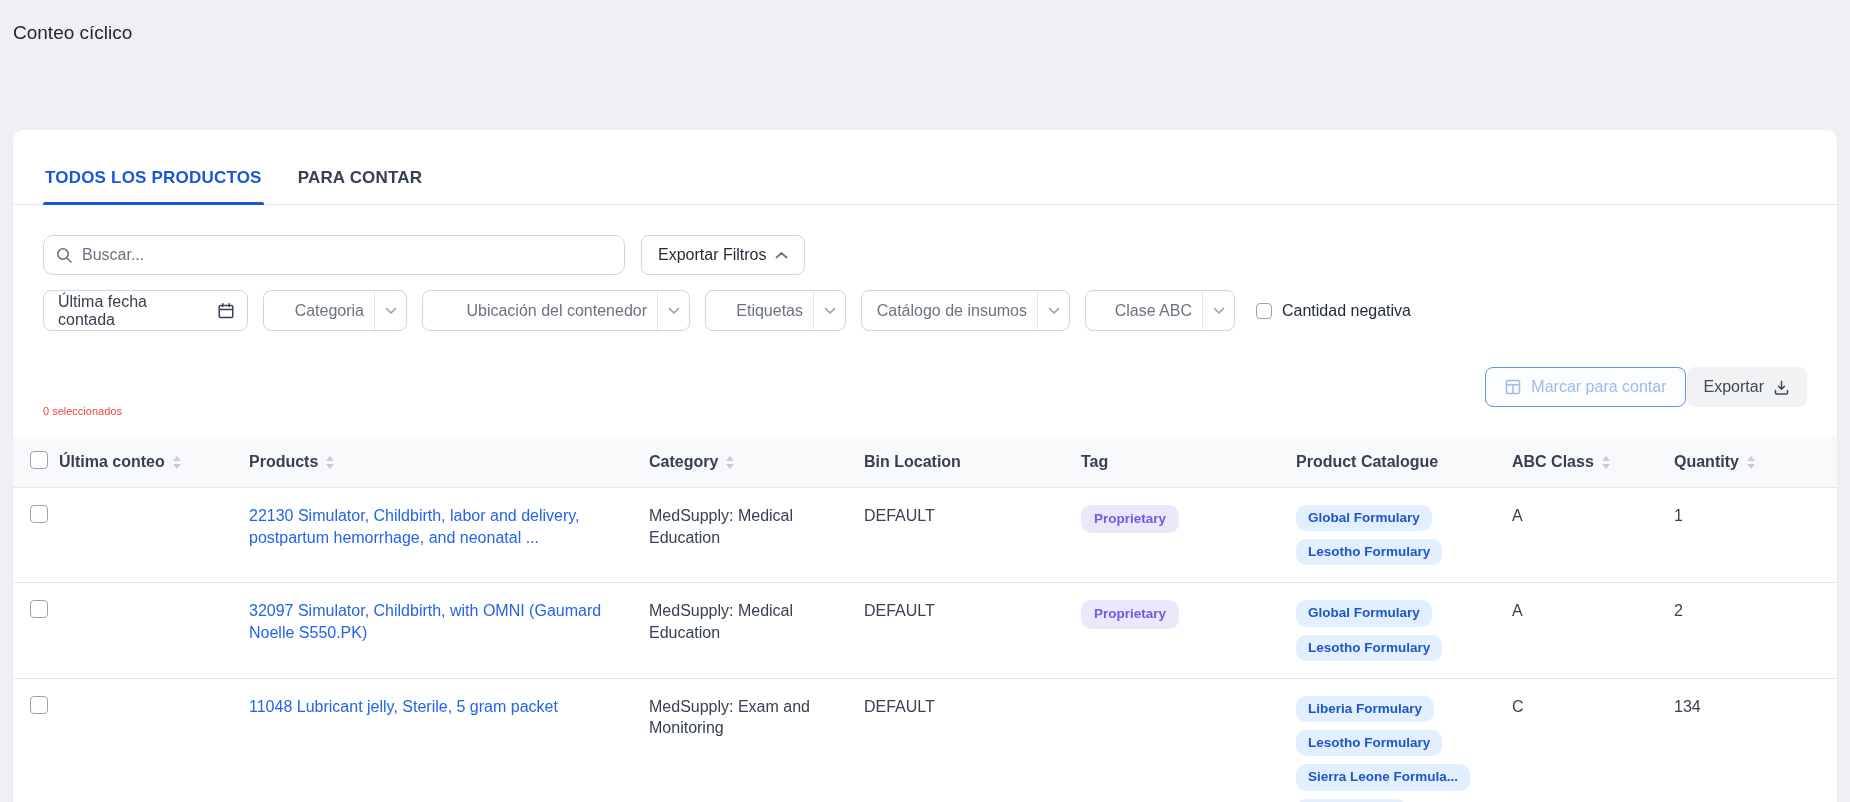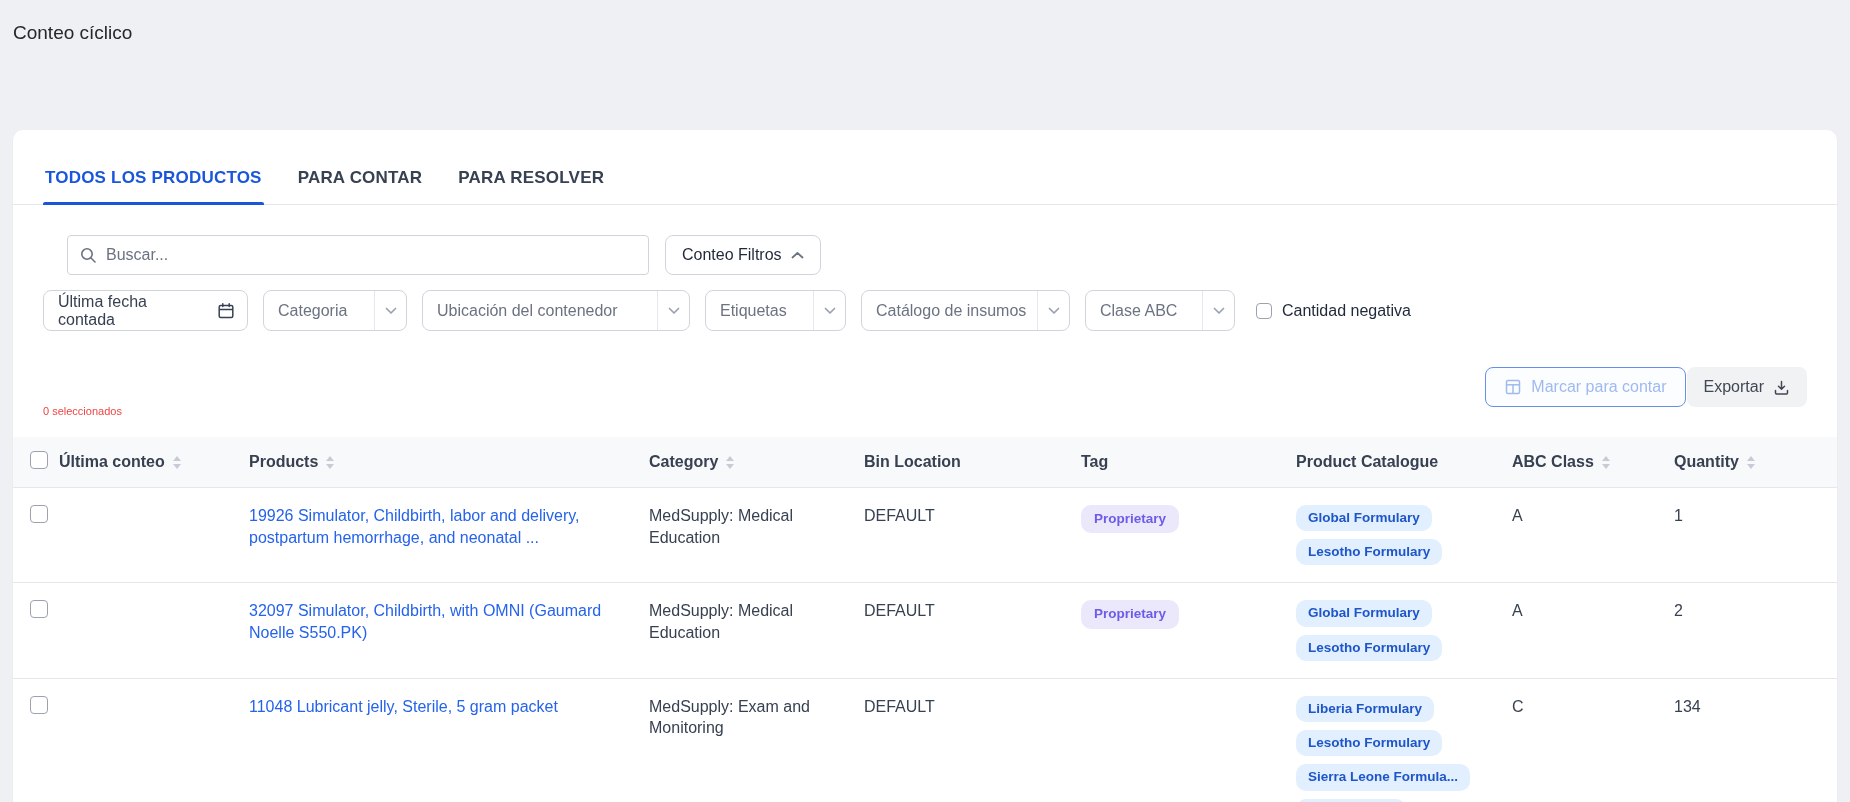--- a/index.html
+++ b/index.html
@@ -16,38 +16,38 @@
   .tabs { display:flex; gap:32px; padding:28px 30px 0 30px; border-bottom:1px solid #e5e7eb; }
   .tab { font-size:17px; font-weight:700; letter-spacing:.2px; color:#374151;
     padding:10px 2px 16px 2px; cursor:pointer; position:relative; }
   .tab.active { color:#1a56db; }
   .tab.active::after { content:""; position:absolute; left:0; right:0; bottom:-1px; height:3px;
     background:#1a56db; border-radius:2px 2px 0 0; }
 
   
   .toolbar { display:flex; align-items:center; padding:30px 30px 0 30px; }
   .search-box { display:flex; align-items:center; gap:9px; width:582px; height:40px;
-    border:1px solid #d1d5db; border-radius:4px; padding:0 12px; background:#fff;margin-left:24px; }
+    border:1px solid #d1d5db; border-radius:10px; padding:0 12px; background:#fff; }
   .search-box input { border:none; outline:none; flex:1; font-size:16px;
     font-family:"Liberation Sans", sans-serif; color:#374151; background:transparent; }
   .search-box input::placeholder { color:#6b7280; }
   .btn { display:inline-flex; align-items:center; justify-content:center; gap:9px; height:40px;
     border-radius:8px; font-size:16px; cursor:pointer; border:1px solid transparent; white-space:nowrap; }
   .btn-hide-filters { margin-left:16px; padding:0 16px; background:#fff; border-color:#d1d5db; color:#1f2937; }
   .toolbar-right { margin-left:auto; display:flex; align-items:center; gap:22px; }
   .btn-clear { background:transparent; border:none; color:#1f2937; padding:0 4px; }
   .btn-filter { background:#1a56db; color:#fff; font-weight:600; padding:0 20px; }
 
   
   .filters { display:flex; align-items:center; gap:15px; padding:15px 30px 0 30px; flex-wrap:nowrap; }
   .filter-box { display:flex; align-items:center; height:41px; border:1px solid #d1d5db;
     border-radius:8px; background:#fff; cursor:pointer; overflow:hidden; }
   .filter-date { padding:0 12px 0 14px; gap:10px; color:#374151; font-size:16px; width:205px; justify-content:space-between; }
   .filter-select { color:#6b7280; font-size:16px; }
-  .filter-select .fs-label { padding:0 10px 0 14px; flex:1; white-space:nowrap; overflow:hidden; text-overflow:ellipsis; }
+  .filter-select .fs-label { padding:0 10px 0 14px; flex:1; white-space:nowrap; overflow:hidden; text-overflow:ellipsis;text-align:right; }
   .filter-select .fs-chev { width:32px; align-self:stretch; display:flex; align-items:center;
     justify-content:center; border-left:1px solid #e5e7eb; }
   .filter-select:nth-of-type(2) { width:144px; }
   .filter-select:nth-of-type(3) { width:268px; }
   .filter-select:nth-of-type(4) { width:141px; }
   .filter-select:nth-of-type(5) { width:209px; }
   .filter-select:nth-of-type(6) { width:150px; }
   .neg-qty { display:flex; align-items:center; gap:10px; margin-left:6px; cursor:pointer; }
   .neg-qty .label { font-size:16px; color:#1f2937; }
 
@@ -89,35 +89,34 @@
 </head>
 <body>
 
 <div class="page-title">Conteo cíclico</div>
 
 <div class="card">
 
   <div class="tabs">
       <div class="tab active">TODOS LOS PRODUCTOS</div>
       <div class="tab">PARA CONTAR</div>
-      <div class="tab">PARA RESOLVER</div>
     </div>
 
   <div class="toolbar">
     <div class="search-box">
       <span>
         <svg width="17" height="17" viewBox="0 0 17 17">
             <circle cx="7" cy="7" r="5.2" fill="none" stroke="#6b7280" stroke-width="1.6"></circle>
             <line x1="11" y1="11" x2="15" y2="15" stroke="#6b7280" stroke-width="1.6" stroke-linecap="round"></line>
           </svg>
       </span>
       <input type="text" placeholder="Buscar..." style="">
     </div>
     <button class="btn btn-hide-filters">
-      <span>Conteo Filtros</span>
+      <span>Exportar Filtros</span>
       <span>
         <svg width="13" height="9" viewBox="0 0 13 9">
             <polyline points="1.5,6.5 6.5,2 11.5,6.5" fill="none" stroke="#6b7280" stroke-width="1.8" stroke-linecap="round" stroke-linejoin="round"></polyline>
           </svg>
       </span>
     </button>
   </div>
 
   <div class="filters">
     <div class="filter-box filter-date">
@@ -261,21 +260,21 @@
                 <i class="tri-up"></i>
                 <i class="tri-down"></i>
               </span>
             </span></th>
         </tr>
       </thead>
     <tbody>
         <tr>
           <td class="td-check"><span class="checkbox"></span></td>
           <td></td>
-          <td style="padding-right: 36px;"><a class="product-link">19926 Simulator, Childbirth, labor and delivery, postpartum hemorrhage, and neonatal ...</a></td>
+          <td style="padding-right: 36px;"><a class="product-link">22130 Simulator, Childbirth, labor and delivery, postpartum hemorrhage, and neonatal ...</a></td>
           <td style="padding-right: 48px;">MedSupply: Medical Education</td>
           <td>DEFAULT</td>
           <td><span class="tag-pill">Proprietary</span></td>
           <td>
             <div class="chip-stack">
               <span class="chip">Global Formulary</span>
               <span class="chip">Lesotho Formulary</span>
             </div>
           </td>
           <td>A</td>

